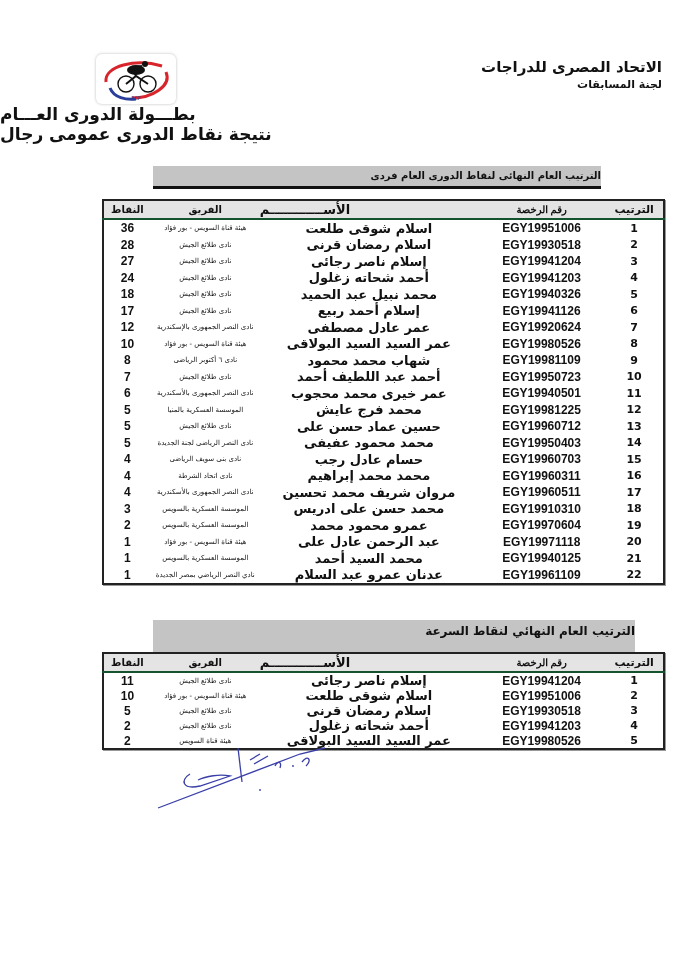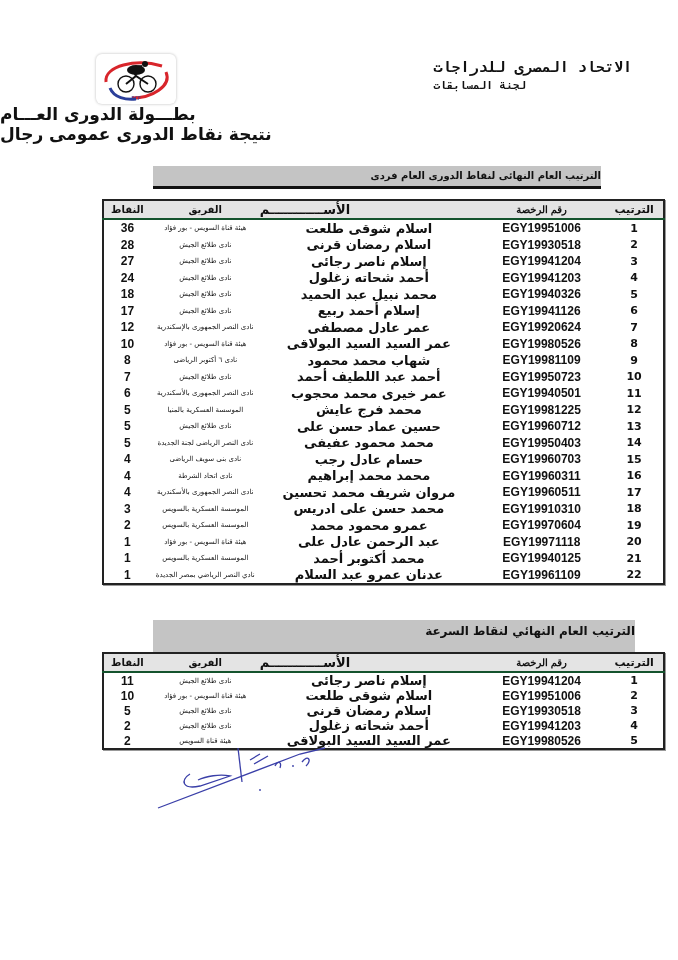--- a/index.html
+++ b/index.html
@@ -1,17 +1,17 @@
 <!DOCTYPE html>
 <html><head>
 <meta charset="utf-8">
 <style>
   html, body { margin: 0; padding: 0; background: #ffffff; }
   body { width: 678px; height: 960px; position: relative; overflow: hidden; font-family: "DejaVu Sans", sans-serif; color: #111; }
-  .org { position: absolute; right: 46px; top: 58px; text-align: left; direction: rtl; font-family: Liberation Mono, monospace; }
+  .org { position: absolute; right: 16px; top: 58px; text-align: right; direction: rtl; }
   .org-name { font-size: 15px; font-weight: bold; }
   .org-sub { font-size: 11px; font-weight: bold; margin-top: 2px; }
   .logo { position: absolute; left: 96px; top: 54px; width: 80px; height: 50px; border-radius: 6px; background: #fff; box-shadow: 0 0 3px #bbb; }
   .logo svg { width: 80px; height: 50px; }
   .titles { position: absolute; left: 0; width: 678px; top: 104px; text-align: left; direction: rtl; }
   .title1 { font-size: 17px; font-weight: bold; line-height: 20px; }
   .title2 { font-size: 17px; font-weight: bold; line-height: 20px; }
   .section-bar { position: absolute; background: #c4c4c4; text-align: right; direction: rtl; font-weight: bold; }
   .section-bar.s1 { left: 153px; width: 448px; top: 166px; height: 20px; line-height: 20px; font-size: 10px; border-bottom: 3px solid #111; }
   .section-bar.s2 { left: 153px; width: 446px; top: 620px; height: 38px; line-height: 22px; font-size: 12px; padding-left: 36px; }
@@ -20,21 +20,21 @@
   table.t2 { left: 102px; width: 563px; top: 652px; }
   table.results th { font-size: 11px; font-weight: bold; background: #e4e4e4; border-bottom: 2px solid #14532d; height: 17px; padding: 0; }
   table.results td { font-size: 11px; height: 16.5px; padding: 0; text-align: center; }
   table.t2 td { height: 14.5px; }
   .c-rank { width: 58px; font-weight: bold; }
   .c-lic { width: 128px; font-weight: bold; font-family: "Liberation Sans", sans-serif; font-size: 12px !important; }
   .c-name { width: 220px; font-size: 13px !important; font-weight: bold; }
   .c-team { width: 110px; font-size: 7px !important; }
   .c-pts { width: 47px; font-weight: bold; font-family: Liberation Sans, sans-serif; font-size: 12px !important; }
   th.c-name { text-align: left; }
-  th.c-lic { text-align: center; font-family: Liberation Sans, sans-serif; font-size: 10px !important; }
+  th.c-lic { text-align: center; font-family: Liberation Serif, serif; font-size: 10px !important; }
   th.c-pts { font-family: "DejaVu Sans", sans-serif; font-size: 10px !important; }
   th.c-team { font-size: 10px !important; }
   th.c-rank { font-size: 11px; }
   .signature { position: absolute; left: 150px; top: 740px; width: 220px; height: 70px; }
 </style>
 </head>
 <body>
 
 <div class="org">
   <div class="org-name">الاتحاد المصرى للدراجات</div>
@@ -209,21 +209,21 @@
       <tr>
         <td class="c-rank">20</td>
         <td class="c-lic">EGY19971118</td>
         <td class="c-name">عبد الرحمن عادل على</td>
         <td class="c-team">هيئة قناة السويس - بور فؤاد</td>
         <td class="c-pts">1</td>
       </tr>
       <tr>
         <td class="c-rank">21</td>
         <td class="c-lic">EGY19940125</td>
-        <td class="c-name">محمد أكتوبر أحمد</td>
+        <td class="c-name">محمد السيد أحمد</td>
         <td class="c-team">الموسسة العسكرية بالسويس</td>
         <td class="c-pts">1</td>
       </tr>
       <tr>
         <td class="c-rank">22</td>
         <td class="c-lic">EGY19961109</td>
         <td class="c-name">عدنان عمرو عبد السلام</td>
         <td class="c-team">نادي النصر الرياضي بمصر الجديدة</td>
         <td class="c-pts">1</td>
       </tr>

